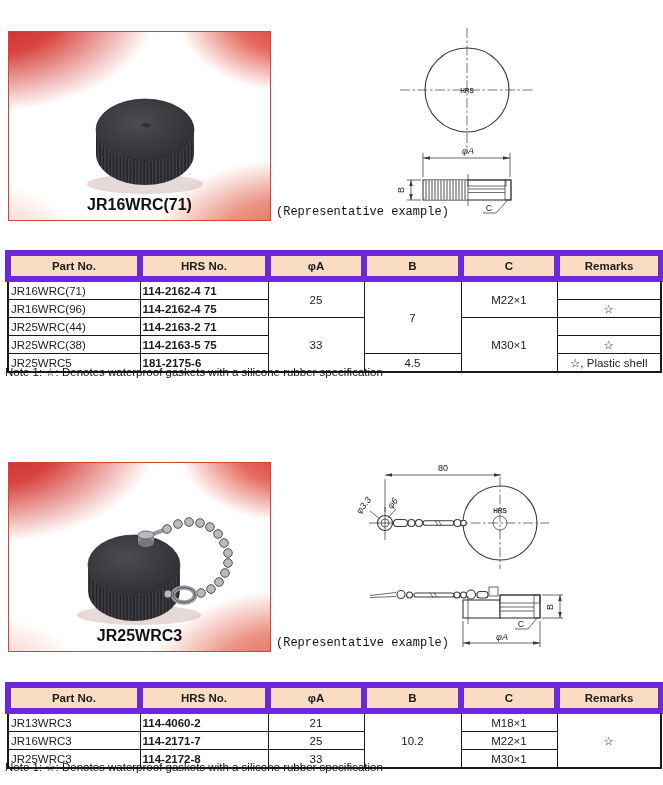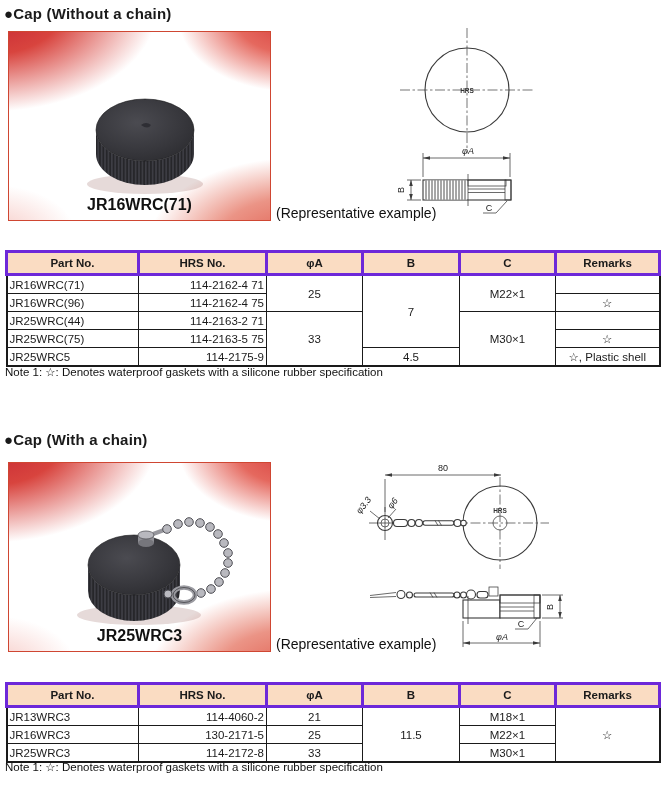--- a/index.html
+++ b/index.html
@@ -10,50 +10,49 @@
 
   .photo{position:absolute;left:8px;width:261px;height:188px;border:1px solid #cf4632;
     background:
       radial-gradient(ellipse 95% 80% at -8% -12%, #c32231 0%, #d8443e 30%, rgba(255,245,243,0) 68%),
       radial-gradient(ellipse 60% 55% at 108% -8%, #d53a39 0%, #e5685e 35%, rgba(255,245,243,0) 72%),
       radial-gradient(ellipse 75% 60% at 110% 112%, #e05a4b 0%, #eb9486 40%, rgba(255,245,243,0) 75%),
       radial-gradient(ellipse 45% 38% at -6% 108%, rgba(235,130,120,0.45) 0%, rgba(255,255,255,0) 70%),
       #ffffff;}
   .photo-caption{position:absolute;left:0;bottom:6px;width:100%;text-align:center;
     font-size:16px;font-weight:bold;color:#111;}
-  .repr{position:absolute;font-size:14px;color:#111;}
+  .repr{position:absolute;font-size:12px;color:#111;font-family:Liberation Mono, monospace;}
 
   .note{position:absolute;left:5px;font-size:11.5px;color:#111;}
 
   table.spec{position:absolute;left:5px;border-collapse:collapse;table-layout:fixed;
     width:653px;border:2px solid #1a1a1a;font-size:11.5px;}
-  table.spec th{background:#fadcc2;border:3px solid #6d28d9;height:20px;font-weight:bold;
+  table.spec th{background:#fadcc2;border:6px solid #6d28d9;height:20px;font-weight:bold;
     text-align:center;padding:0;}
   table.spec td{border:1px solid #1a1a1a;height:17px;padding:0 2px;vertical-align:middle;}
   td.al{text-align:left;padding-left:8px;}
-  td.al2{text-align:right;padding-left:14px;}
+  td.al2{text-align:left;padding-left:14px;font-weight:bold;}
   td.ac{text-align:center;}
 
   
   svg text{font-family:"Liberation Sans","DejaVu Sans",sans-serif;}
   .ln{stroke:#3a3a3a;stroke-width:1.1;fill:none;}
   .lnf{stroke:#3a3a3a;stroke-width:1.1;fill:#ffffff;}
   .thin{stroke:#3a3a3a;stroke-width:0.75;fill:none;}
   .cl{stroke:#3a3a3a;stroke-width:0.7;fill:none;stroke-dasharray:10 2.5 2.5 2.5;}
   .dim{font-size:9px;fill:#222;font-style:italic;}
   .dimn{font-size:9px;fill:#222;}
   .logo{font-size:6.5px;fill:#333;text-anchor:middle;font-weight:bold;}
   .arr{fill:#3a3a3a;stroke:none;}
 </style>
 </head>
 <body>
 
 <div id="page">
 
-  <div class="sec-title" style="top:5px;">●Cap (Without a chain)</div>
 
   <div class="photo" style="top:31px;">
     <svg width="261" height="188" viewBox="0 0 261 188">
       <defs>
         <radialGradient id="cg1" cx="42%" cy="38%" r="75%">
           <stop offset="0%" stop-color="#4b4b51"></stop>
             <stop offset="65%" stop-color="#36363b"></stop>
             <stop offset="100%" stop-color="#2a2a2e"></stop>
         </radialGradient>
         <pattern id="kp1" width="3.4" height="8" patternUnits="userSpaceOnUse">
@@ -156,36 +155,35 @@
         <td class="ac">☆</td>
       </tr>
       <tr>
         <td class="al">JR25WRC(44)</td>
         <td class="al2">114-2163-2 71</td>
         <td class="ac" rowspan="3">33</td>
         <td class="ac" rowspan="3">M30×1</td>
         <td class="ac"></td>
       </tr>
       <tr>
-        <td class="al">JR25WRC(75)</td>
+        <td class="al">JR25WRC(38)</td>
         <td class="al2">114-2163-5 75</td>
         <td class="ac">☆</td>
       </tr>
       <tr>
         <td class="al">JR25WRC5</td>
-        <td class="al2">114-2175-9</td>
+        <td class="al2">181-2175-6</td>
         <td class="ac">4.5</td>
         <td class="ac">☆, Plastic shell</td>
       </tr>
     </tbody>
   </table>
 
   <div class="note" style="top:365px;">Note 1: ☆: Denotes waterproof gaskets with a silicone rubber specification</div>
 
-  <div class="sec-title" style="top:431px;">●Cap (With a chain)</div>
 
   <div class="photo" style="top:462px;">
     <svg width="261" height="188" viewBox="0 0 261 188">
       <defs>
         <radialGradient id="cg2" cx="42%" cy="38%" r="75%">
           <stop offset="0%" stop-color="#4b4b51"></stop>
             <stop offset="65%" stop-color="#36363b"></stop>
             <stop offset="100%" stop-color="#2a2a2e"></stop>
         </radialGradient>
         <pattern id="kp2" width="3.4" height="8" patternUnits="userSpaceOnUse">
@@ -334,27 +332,27 @@
         <th>B</th>
         <th>C</th>
         <th>Remarks</th>
       </tr>
     </thead>
     <tbody>
       <tr>
         <td class="al">JR13WRC3</td>
         <td class="al2">114-4060-2</td>
         <td class="ac">21</td>
-        <td class="ac" rowspan="3">11.5</td>
+        <td class="ac" rowspan="3">10.2</td>
         <td class="ac">M18×1</td>
         <td class="ac" rowspan="3">☆</td>
       </tr>
       <tr>
         <td class="al">JR16WRC3</td>
-        <td class="al2">130-2171-5</td>
+        <td class="al2">114-2171-7</td>
         <td class="ac">25</td>
         <td class="ac">M22×1</td>
       </tr>
       <tr>
         <td class="al">JR25WRC3</td>
         <td class="al2">114-2172-8</td>
         <td class="ac">33</td>
         <td class="ac">M30×1</td>
       </tr>
     </tbody>

